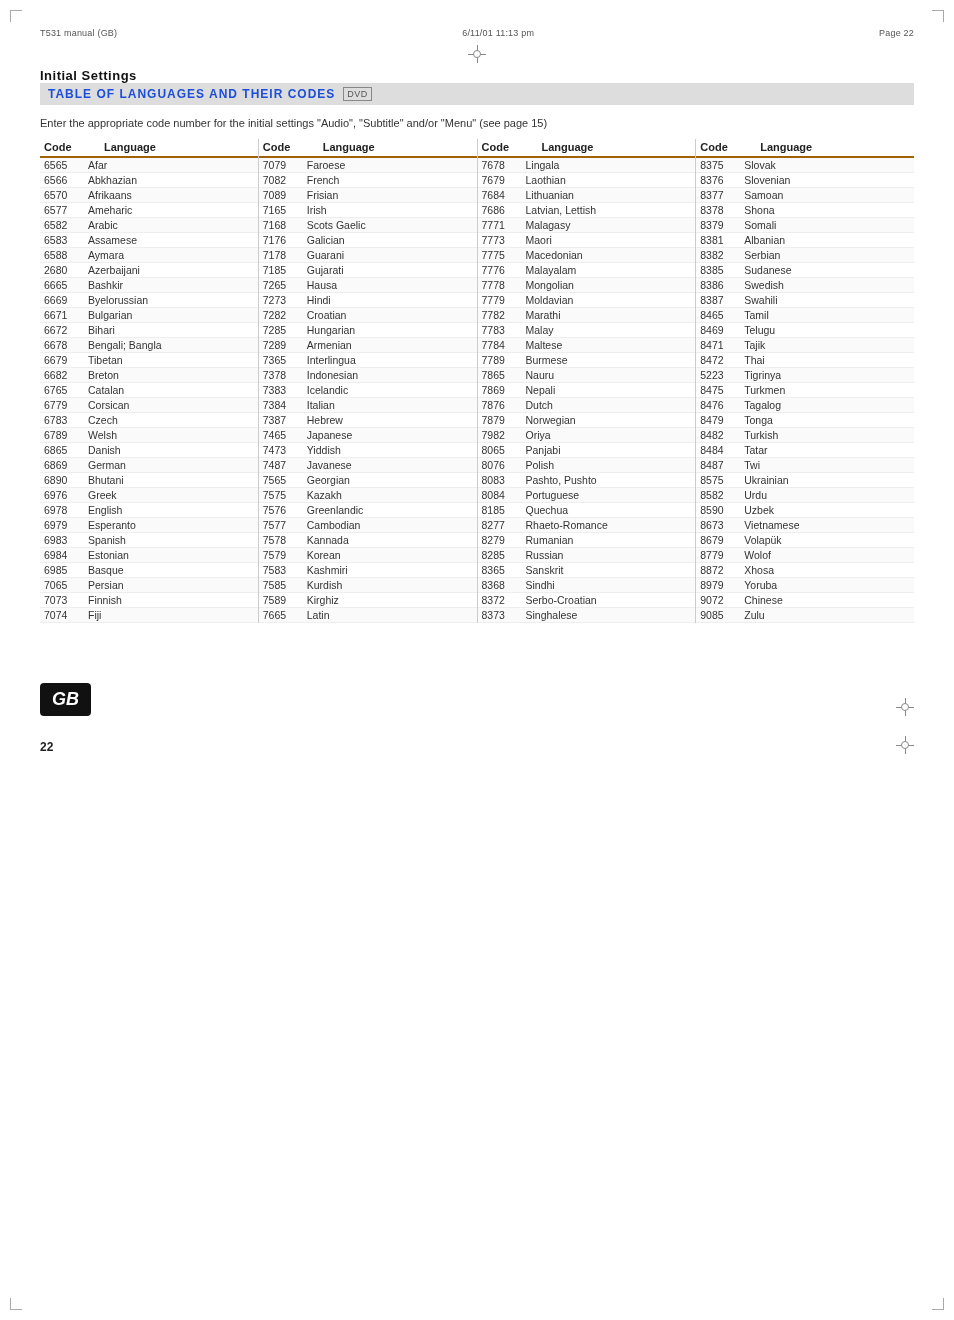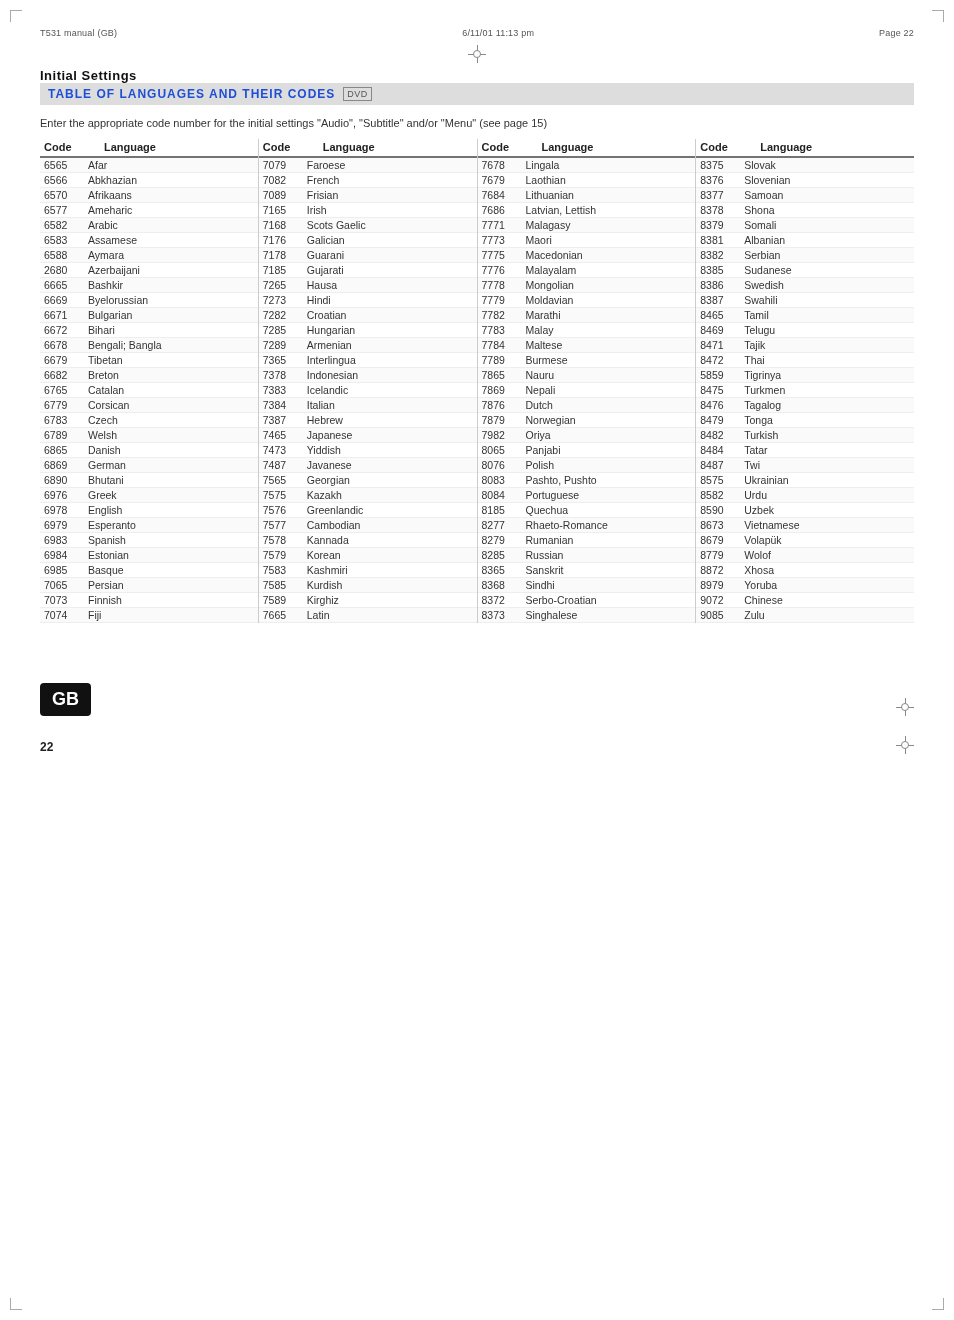--- a/index.html
+++ b/index.html
@@ -117,21 +117,21 @@
     }
 
     .lang-col {
       flex: 1;
       border-right: 1px solid #ccc;
     }
     .lang-col:last-child { border-right: none; }
 
     .col-header {
       display: flex;
-      border-bottom: 2px solid #737373;
+      border-bottom: 2px solid #a16207;
       padding: 2px 4px 3px 4px;
     }
     .col-header .h-code {
       font-weight: bold;
       font-size: 11px;
       width: 44px;
       min-width: 44px;
     }
     .col-header .h-lang {
       font-weight: bold;
@@ -656,21 +656,21 @@
       </div>
       <div class="lang-row">
         <span class="cell-code">8471</span>
         <span class="cell-lang">Tajik</span>
       </div>
       <div class="lang-row">
         <span class="cell-code">8472</span>
         <span class="cell-lang">Thai</span>
       </div>
       <div class="lang-row">
-        <span class="cell-code">5859</span>
+        <span class="cell-code">5223</span>
         <span class="cell-lang">Tigrinya</span>
       </div>
       <div class="lang-row">
         <span class="cell-code">8475</span>
         <span class="cell-lang">Turkmen</span>
       </div>
       <div class="lang-row">
         <span class="cell-code">8476</span>
         <span class="cell-lang">Tagalog</span>
       </div>
@@ -726,21 +726,21 @@
         <span class="cell-code">9072</span>
         <span class="cell-lang">Chinese</span>
       </div>
       <div class="lang-row">
         <span class="cell-code">9085</span>
         <span class="cell-lang">Zulu</span>
       </div>
     </div>
   </div>
 
-<div style="display:flex; justify-content:space-between; align-items:flex-end; margin-top:30px;">
+<div style="display:flex; justify-content:space-between; align-items:flex-end; margin-top:30px;font-style:italic;">
   <div>
     <div class="gb-badge">GB</div>
   </div>
   <div style="display:flex; flex-direction:column; align-items:center;">
     <div class="crosshair">
       <div class="crosshair-circle"></div>
     </div>
   </div>
 </div>
 

